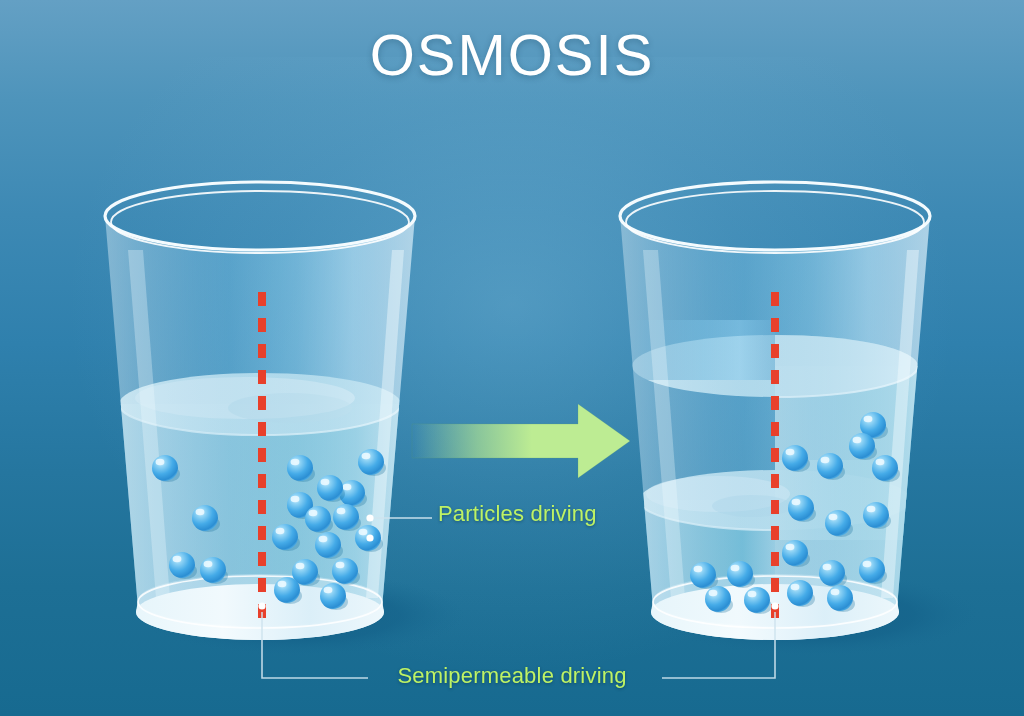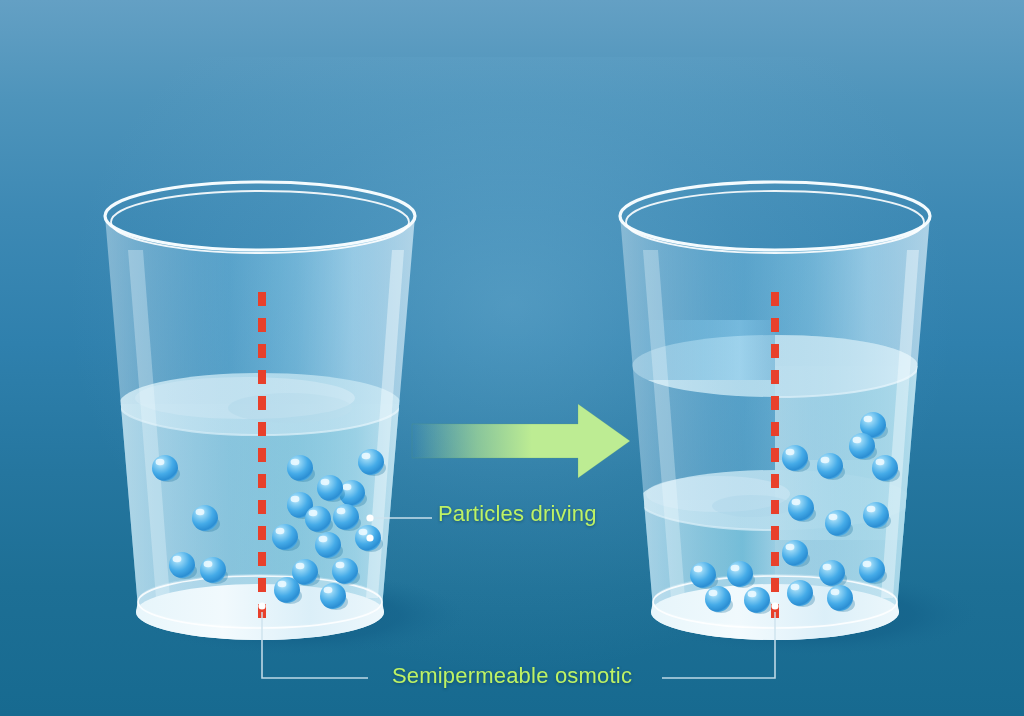--- a/index.html
+++ b/index.html
@@ -25,20 +25,21 @@
   #lbl-membrane{left:0;right:0;top:662px;text-align:center;}
 </style>
 </head>
 <body>
 
 <div id="stage">
 
   <div id="bg"></div>
   <div id="bgglow"></div>
 
+  <div id="title">OSMOSIS</div>
 
   <svg class="svgwrap" viewBox="0 0 1024 716" width="1024" height="716">
     <defs>
 
       <linearGradient id="glassBody" x1="0" y1="0" x2="1" y2="0">
         <stop offset="0" stop-color="#cfe7f2" stop-opacity=".52"></stop>
         <stop offset="0.14" stop-color="#b7dcee" stop-opacity=".40"></stop>
         <stop offset="0.40" stop-color="#8fc6e2" stop-opacity=".26"></stop>
         <stop offset="0.62" stop-color="#a9d5e9" stop-opacity=".30"></stop>
         <stop offset="0.86" stop-color="#d7edf8" stop-opacity=".48"></stop>
@@ -374,15 +375,15 @@
       <polyline points="262,612 262,678 368,678" fill="none" stroke="#cfe4ef" stroke-width="1.6" opacity=".9"></polyline>
       <circle cx="775" cy="606" r="3.6" fill="#ffffff"></circle>
       <polyline points="775,612 775,678 662,678" fill="none" stroke="#cfe4ef" stroke-width="1.6" opacity=".9"></polyline>
     </g>
   </svg>
 
   <div class="lbl" id="lbl-particles">
     <span>Particles driving</span>
   </div>
 
-  <div class="lbl" id="lbl-membrane">Semipermeable osmotic</div>
+  <div class="lbl" id="lbl-membrane">Semipermeable driving</div>
 
 </div>
 
 </body></html>

